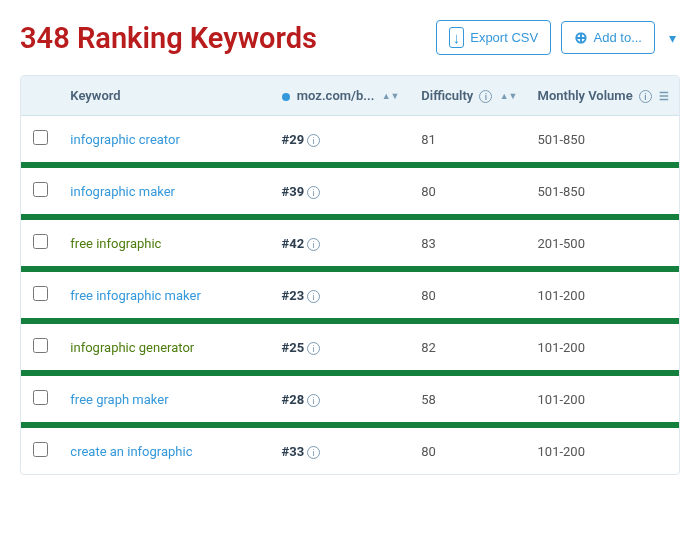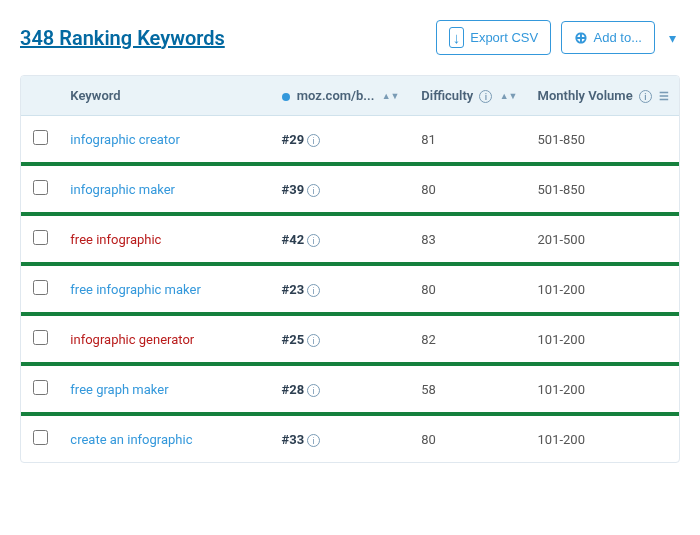--- a/index.html
+++ b/index.html
@@ -12,24 +12,23 @@
     }
 
     .header {
       display: flex;
       align-items: center;
       justify-content: space-between;
       margin-bottom: 20px;
     }
 
     .page-title {
-      font-size: 20px;
+      font-size: 29px;
       font-weight: 600;
-      color: #0369a1;
-      text-decoration: underline;
+      color: #b91c1c;
     }
 
     .header-actions {
       display: flex;
       align-items: center;
       gap: 10px;
     }
 
     .btn {
       display: flex;
@@ -129,21 +128,21 @@
       display: inline-block;
       width: 8px;
       height: 8px;
       border-radius: 50%;
       background: #3498db;
       margin-right: 4px;
       vertical-align: middle;
     }
 
     tbody tr {
-      border-bottom: 4px solid #15803d;
+      border-bottom: 6px solid #15803d;
     }
 
     tbody tr:last-child {
       border-bottom: none;
     }
 
     tbody td {
       padding: 14px 10px;
       font-size: 13px;
       color: #333;
@@ -155,21 +154,21 @@
       width: 40px;
     }
 
     .keyword-link {
       color: #3498db;
       text-decoration: none;
       cursor: pointer;
     }
 
     .keyword-static {
-      color: #b91c1c;
+      color: #4d7c0f;
     }
 
     .rank-badge {
       font-weight: 700;
       color: #2c3e50;
     }
 
     .difficulty-value {
       color: #555;
     }

